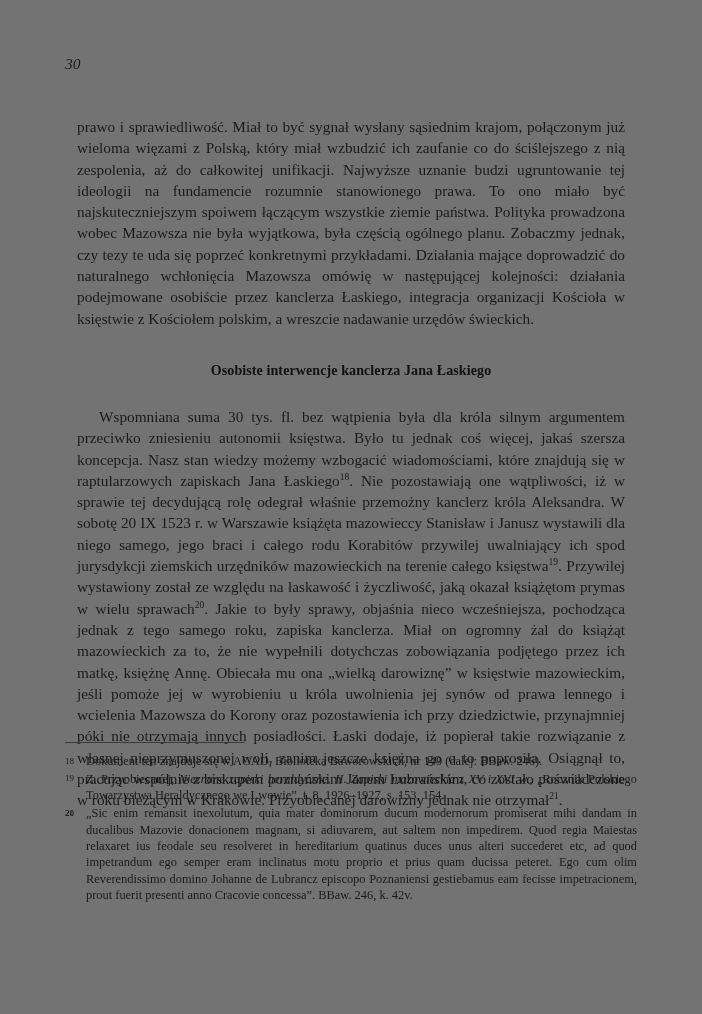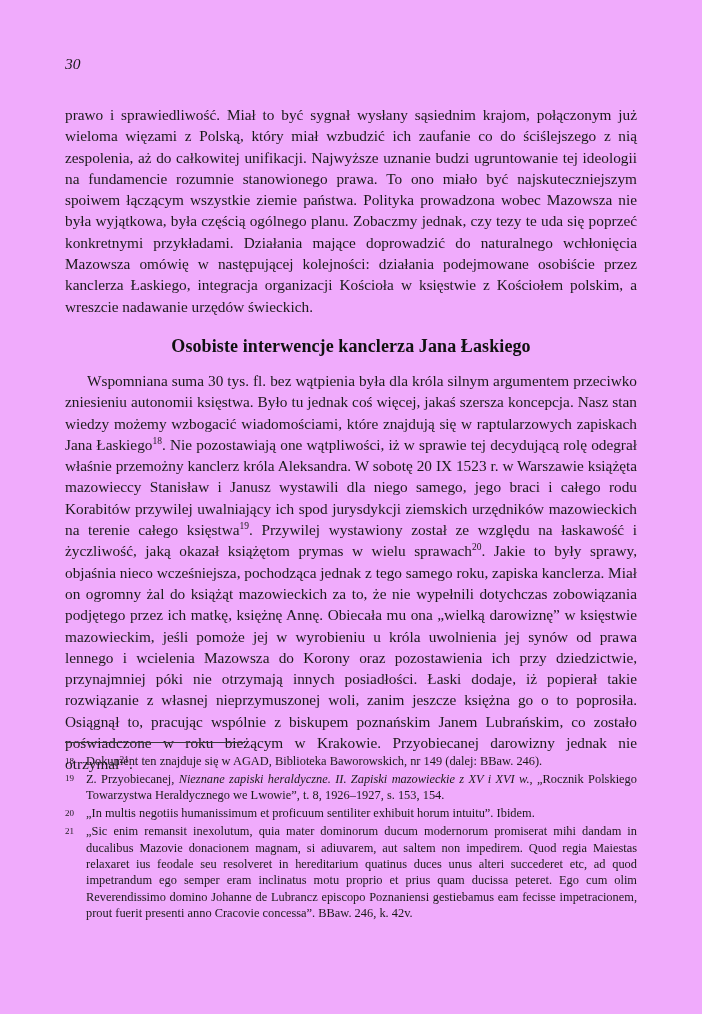--- a/index.html
+++ b/index.html
@@ -4,21 +4,21 @@
 <style>
   html, body {
     margin: 0;
     padding: 0;
     background: #ffffff;
   }
   .page {
     position: relative;
     width: 702px;
     height: 1014px;
-    background: #f0abfc;
+    background: #737373;
     overflow: hidden;
     font-family: "Liberation Serif", "DejaVu Serif", serif;
     color: #1a1a1a;
   }
 
   
   .running-head {
     position: absolute;
     left: 65px;
     top: 55px;
@@ -43,40 +43,40 @@
   }
 
   
   .body-block {
     position: absolute;
     left: 65px;
     top: 104px;
     width: 572px;
   }
   p.para {
-    margin: 0;
+    margin: 12px;
     font-size: 15.3px;
     line-height: 21.3px;
     text-align: justify;
     text-justify: inter-word;
     hyphens: manual;
     color: #1a1a1a;
   }
   p.indent {
     text-indent: 22px;
   }
   sup.fnref {
     font-size: 9.5px;
     vertical-align: super;
     line-height: 0;
   }
 
   h2.section-heading {
     margin: 0;
-    font-size: 18px;
+    font-size: 14px;
     line-height: 21px;
     font-weight: bold;
     text-align: center;
     padding-top: 19px;
     padding-bottom: 13px;
     letter-spacing: 0.1px;
     color: #111111;
   }
 
   
@@ -140,21 +140,21 @@
 
     <p class="fn">
       <span class="fn-num">18</span><span>Dokument ten znajduje się w AGAD, Biblioteka Baworowskich, nr 149 (dalej: BBaw. 246).</span>
     </p>
 
     <p class="fn">
       <span class="fn-num">19</span><span>Z. Przyobiecanej, </span><i>Nieznane zapiski heraldyczne. II. Zapiski mazowieckie z XV i XVI w.</i><span>, „Rocznik Polskiego Towarzystwa Heraldycznego we Lwowie”, t. 8, 1926–1927, s. 153, 154.</span>
     </p>
 
     <p class="fn">
-      <span class="fn-num">20</span><span>„In multis negotiis humanissimum et proficuum sentiliter exhibuit horum intuitu”. Ibidem.</span>
+      <span class="fn-num">20</span>
     </p>
 
     <p class="fn">
       <span class="fn-num">21</span><span>„Sic enim remansit inexolutum, quia mater dominorum ducum modernorum promiserat mihi dandam in ducalibus Mazovie donacionem magnam, si adiuvarem, aut saltem non impedirem. Quod regia Maiestas relaxaret ius feodale seu resolveret in hereditarium quatinus duces unus alteri succederet etc, ad quod impetrandum ego semper eram inclinatus motu proprio et prius quam ducissa peteret. Ego cum olim Reverendissimo domino Johanne de Lubrancz episcopo Poznaniensi gestiebamus eam fecisse impetracionem, prout fuerit presenti anno Cracovie concessa”. BBaw. 246, k. 42v.</span>
     </p>
   </div>
 
 </div>
 
 </body></html>

